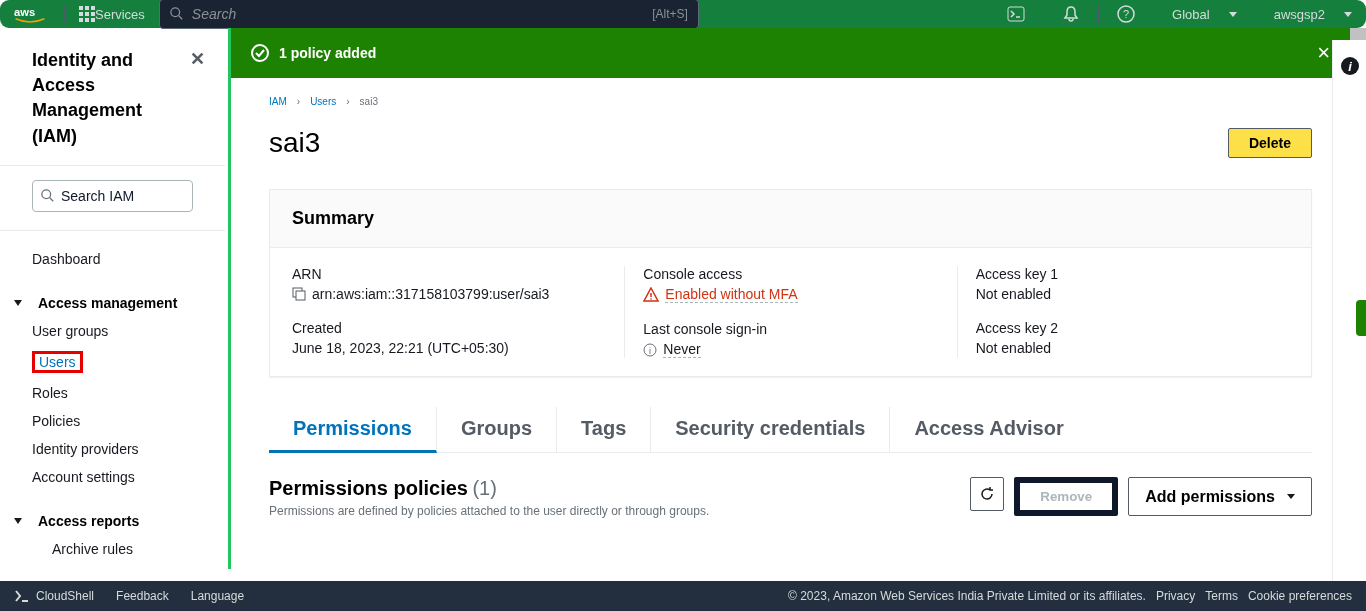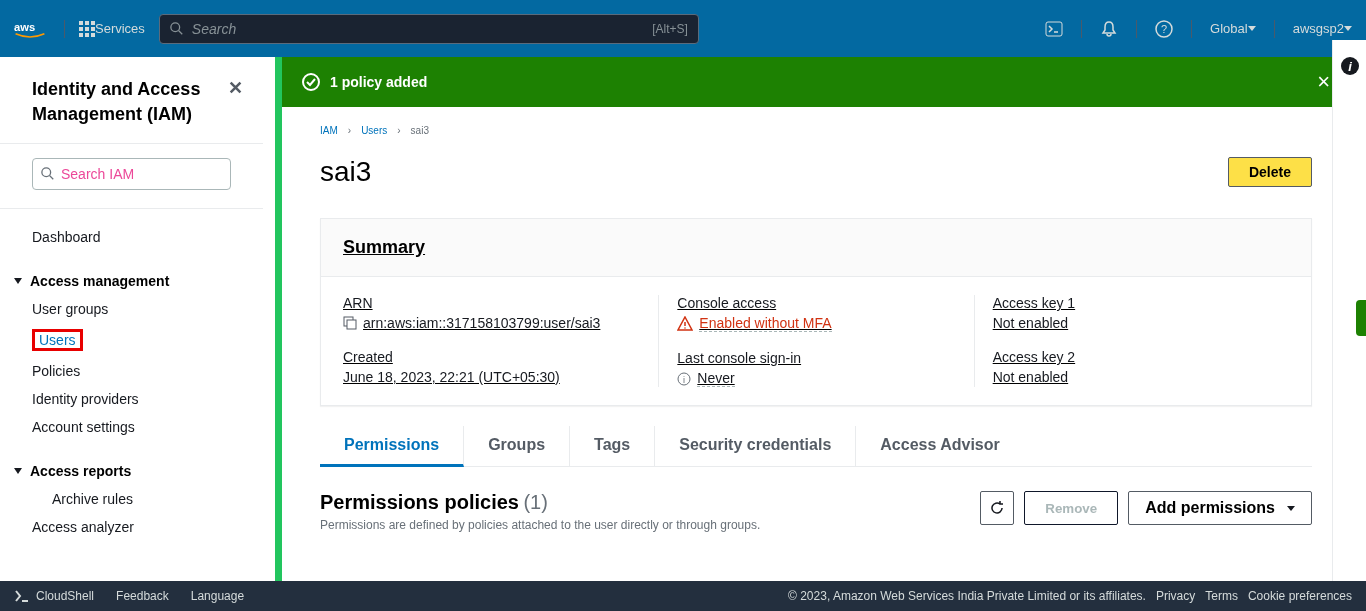--- a/index.html
+++ b/index.html
@@ -1,44 +1,44 @@
 <!DOCTYPE html>
 <html><head>
 <meta charset="utf-8">
 <style>
 * { margin: 0; padding: 0; box-sizing: border-box; font-family: "Amazon Ember", "Helvetica Neue", Arial, sans-serif; }
 body { width: 1366px; height: 611px; overflow: hidden; background: #fff; position: relative; }
 
 
-.topnav { height: 57px; background: #0369a1; display: flex; align-items: center; padding: 0 14px; color: #d5dbdb; }
+.topnav { height: 28px; background: #15803d; display: flex; align-items: center; padding: 0 14px; color: #d5dbdb; border-radius: 9px; }
 .aws-logo { color: #fff; font-weight: bold; font-size: 16px; margin-right: 18px; display: flex; align-items: center; }
 .aws-logo svg { width: 32px; height: 20px; }
 .services { display: flex; align-items: center; gap: 0; font-size: 13px; margin-right: 14px; cursor: pointer; }
 .grid-icon { display: inline-grid; grid-template-columns: repeat(3,4px); grid-template-rows: repeat(3,4px); gap: 2px; }
 .grid-icon span { background: #d5dbdb; width:4px; height:4px; }
 .searchbar { flex: 0 0 540px; height: 30px; background: #1a2331; border: 1px solid #5a6b7c; border-radius: 4px; display: flex; align-items: center; padding: 0 10px; color: #879196; font-size: 14px; font-style: italic; }
 .searchbar .kbd { margin-left: auto; font-style: normal; font-size: 12px; color: #879196; }
 .topnav-right { margin-left: auto; display: flex; align-items: center; gap: 18px; font-size: 13px; }
 .topnav-icon { width: 18px; height: 18px; display: inline-flex; align-items: center; justify-content: center; cursor: pointer; }
-.region, .account { display: flex; align-items: center; gap: 0; cursor: pointer; }
+.region, .account { display: flex; align-items: center; gap: 19px; cursor: pointer; }
 .caret-down { width: 0; height: 0; border-left: 4px solid transparent; border-right: 4px solid transparent; border-top: 5px solid #d5dbdb; }
 .divider-v { width: 1px; height: 18px; background: #4a5a6b; }
 
 
 .main { display: flex; height: 541px; }
-.sidebar { width: 282px; border-right: 7px solid #22c55e; padding: 20px 12px 0 0; overflow-y: auto; }
+.sidebar { width: 231px; border-right: 3px solid #22c55e; padding: 20px 3px 0 0; overflow-y: auto; }
 .sidebar-header { display: flex; padding: 0 20px 16px 32px; align-items: flex-start; }
 .sidebar-title { font-size: 18px; font-weight: bold; line-height: 1.4; flex: 1; }
 .sidebar-close { font-size: 18px; font-weight: bold; cursor: pointer; color: #545b64; }
 .sidebar-hr { border: none; border-top: 1px solid #e9ebed; margin-bottom: 14px; }
-.sidebar-search { margin: 0 32px 18px 32px; height: 32px; border: 1px solid #aab7b8; border-radius: 4px; display: flex; align-items: center; padding: 0 8px; color: #ec4899; font-size: 14px; }
+.sidebar-search { margin: 0 32px 18px 32px; height: 32px; border: 1px solid #aab7b8; border-radius: 4px; display: flex; align-items: center; padding: 0 8px; color: #0f172a; font-size: 14px; }
 .sidebar-search svg { margin-right: 6px; }
 .nav-item { padding: 6px 32px; font-size: 14px; color: #16191f; cursor: pointer; }
 .nav-item.indent { padding-left: 52px; }
-.nav-header { padding: 8px 32px 6px 14px; font-size: 14px; font-weight: bold; display: flex; align-items: center; gap: 4px; cursor: pointer; }
+.nav-header { padding: 8px 32px 6px 14px; font-size: 14px; font-weight: bold; display: flex; align-items: center; gap: 12px; cursor: pointer; }
 .tri { width: 0; height: 0; border-left: 4px solid transparent; border-right: 4px solid transparent; border-top: 6px solid #16191f; margin-right: 4px; }
 .nav-item.users-active { color: #0073bb; }
 .red-box { border: 3px solid #e80000; padding: 0 4px; display: inline-block; }
 
 
 .content-wrap { flex: 1; display: flex; position: relative; }
 .content { flex: 1; overflow-y: auto; position: relative; }
 .scrollbar-track { width: 16px; background: #f1f1f1; display: flex; flex-direction: column; }
 .scroll-thumb { background: #c1c1c1; width: 100%; }
 
@@ -47,45 +47,45 @@
 .flash .close { margin-left: auto; font-size: 22px; cursor: pointer; font-weight: 300; }
 
 .content-inner { padding: 18px 38px 40px 38px; }
 .breadcrumb { font-size: 10px; color: #687078; display: flex; align-items: center; gap: 10px; margin-bottom: 20px; }
 .breadcrumb a { color: #0073bb; text-decoration: none; cursor: pointer; }
 .chev { color: #687078; }
 .page-header { display: flex; align-items: center; margin-bottom: 30px; }
 .page-title { font-size: 28px; font-weight: normal; flex: 1; }
 .btn { border: 1px solid #545b64; background: #fde047; padding: 6px 20px; font-size: 14px; font-weight: bold; border-radius: 2px; cursor: pointer; }
 
-.summary-card { border: 1px solid #e9ebed; border-radius: 0; margin-bottom: 20px; box-shadow: 0 1px 1px rgba(0,0,0,0.05); text-decoration: underline; }
+.summary-card { border: 1px solid #e9ebed; border-radius: 0; margin-bottom: 30px; box-shadow: 0 1px 1px rgba(0,0,0,0.05); }
 .summary-top { padding: 18px 22px; border-bottom: 1px solid #e9ebed; background: #fafafa; }
 .summary-title { font-size: 18px; font-weight: bold; }
 .summary-grid { padding: 18px 22px; display: grid; grid-template-columns: 1fr 1fr 1fr; }
 .summary-col { border-left: 1px solid #e9ebed; padding-left: 18px; }
 .summary-col:first-child { border-left: none; padding-left: 0; }
 .summary-label { font-size: 14px; color: #16191f; margin-bottom: 4px; }
 .summary-value { font-size: 14px; color: #16191f; margin-bottom: 18px; display: flex; align-items: center; gap: 6px; }
 .summary-value:last-child { margin-bottom: 0; }
 .warn { color: #d13212; border-bottom: 1px dashed #aab7b8; }
 .info-dotted { border-bottom: 1px dashed #aab7b8; }
 .copy-icon, .info-icon, .warn-icon { display: inline-flex; }
 
 .tabs { display: flex; border-bottom: 1px solid #e9ebed; margin-bottom: 24px; }
-.tab { padding: 10px 24px; font-size: 16px; font-weight: bold; color: #545b64; cursor: pointer; border-right: 1px solid #e9ebed; }
+.tab { padding: 10px 24px; font-size: 20px; font-weight: bold; color: #545b64; cursor: pointer; border-right: 1px solid #e9ebed; }
 .tab:last-child { border-right: none; }
 .tab.active { color: #0073bb; border-bottom: 3px solid #0073bb; margin-bottom: -1px; }
 
 .policies-header { display: flex; align-items: flex-start; gap: 48px; }
 .policies-title { font-size: 20px; font-weight: bold; }
 .policies-count { color: #687078; font-weight: normal; }
 .policies-sub { font-size: 12px; color: #687078; margin-top: 4px; }
 .policies-actions { margin-left: auto; display: flex; gap: 10px; }
 .icon-btn { border: 1px solid #545b64; width: 34px; height: 34px; display: flex; align-items: center; justify-content: center; border-radius: 2px; cursor: pointer; }
-.btn-disabled { border: 1px solid #0f172a; color: #aab7b8; font-weight: bold; padding: 6px 20px; border-radius: 2px; background: #fff; }
+.btn-disabled { border: 6px solid #0f172a; color: #aab7b8; font-weight: bold; padding: 6px 20px; border-radius: 2px; background: #fff; }
 .btn-dropdown { border: 1px solid #545b64; font-weight: bold; padding: 6px 16px; border-radius: 2px; background: #fff; display: flex; align-items: center; gap: 12px; cursor: pointer; }
 
 
 .bottombar { position: absolute; bottom: 0; left: 0; right: 0; height: 30px; background: #232f3e; color: #d5dbdb; display: flex; align-items: center; padding: 0 14px; font-size: 12px; gap: 22px; }
 .bottombar .right { margin-left: auto; display: flex; gap: 10px; align-items: center; }
 .bottombar a { color: #d5dbdb; cursor: pointer; }
 .cloudshell { display: flex; align-items: center; gap: 6px; cursor: pointer; }
 
 
 .right-rail { position: absolute; top: 40px; right: 0; width: 34px; height: 541px; background: #fff; border-left: 1px solid #e9ebed; display: flex; flex-direction: column; align-items: center; padding-top: 16px; gap: 220px; }
@@ -175,20 +175,21 @@
     </div>
     <hr class="sidebar-hr">
     <div class="nav-item">Dashboard</div>
     <div style="height:14px"></div>
     <div class="nav-header">
         <span class="tri"></span>
         <span>Access management</span>
       </div>
     <div class="nav-item">User groups</div>
     <div class="nav-item users-active"><span class="red-box">Users</span></div>
+    <div class="nav-item">Roles</div>
     <div class="nav-item">Policies</div>
     <div class="nav-item">Identity providers</div>
     <div class="nav-item">Account settings</div>
     <div style="height:14px"></div>
     <div class="nav-header">
         <span class="tri"></span>
         <span>Access reports</span>
       </div>
     <div class="nav-item indent">Archive rules</div>
     <div class="nav-item">Access analyzer</div>

